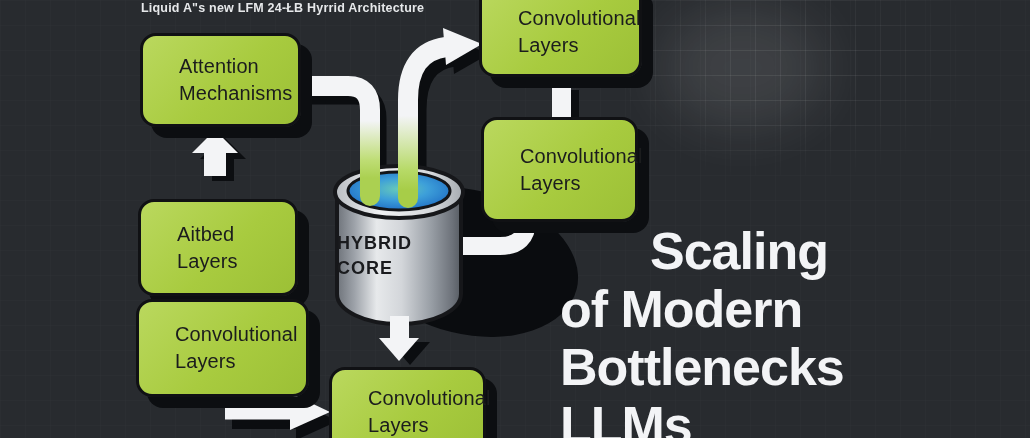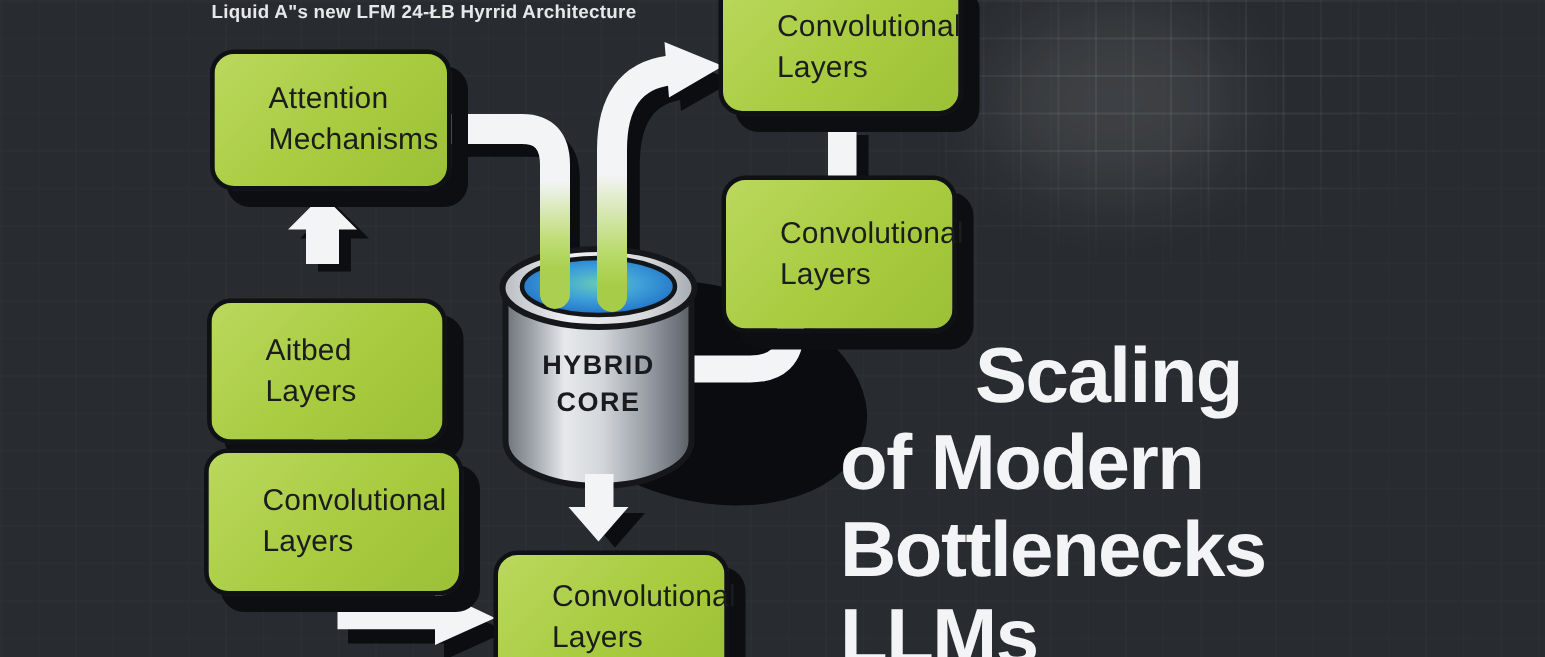--- a/index.html
+++ b/index.html
@@ -40,21 +40,21 @@
     border:3px solid #101114; border-radius:16px;
     box-shadow:11px 11px 0 #0c0e11;
     display:flex; align-items:center;
   }
   .gbox .label{
     color:#1b1c1d; font-size:20px; line-height:1.35; font-weight:500;
     padding-left:36px; white-space:pre-line; letter-spacing:0.1px;
   }
   .core-label{
     position:absolute; left:337px; top:231px; width:124px;
-    text-align:center; color:#1a1b1e; font-size:18px; font-weight:bold;
+    color:#1a1b1e; font-size:18px; font-weight:bold;
     letter-spacing:1px; line-height:25px; white-space:pre-line;
   }
   .headline{
     position:absolute; left:560px; top:222px;
     color:#f3f4f6; font-size:52px; font-weight:bold;
     line-height:58px; letter-spacing:-1px; white-space:nowrap;
   }
   .headline .ln1{ margin-left:90px; }
 </style>
 </head>

